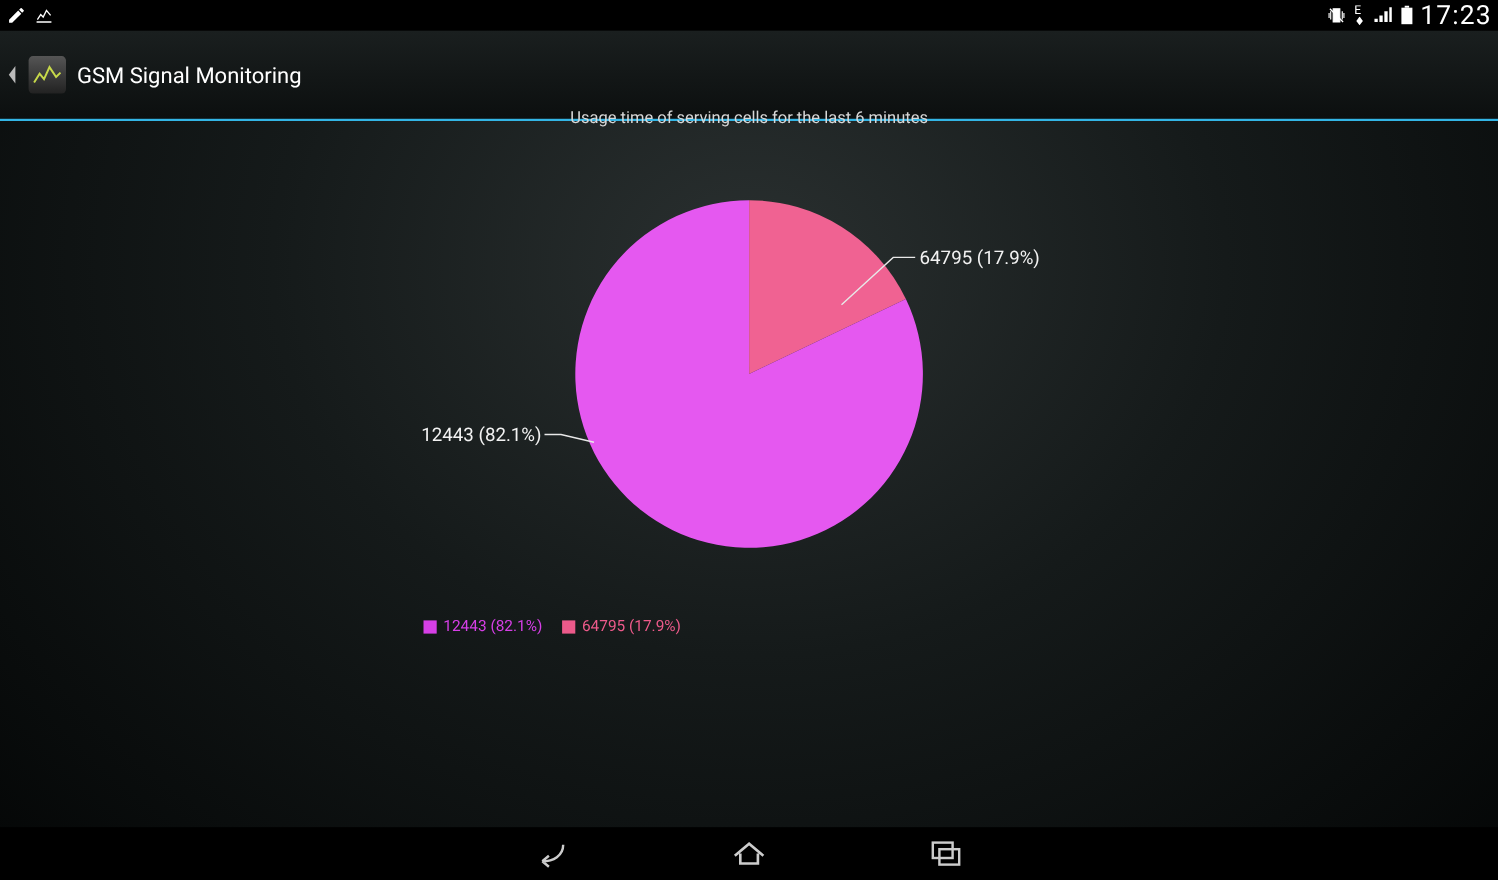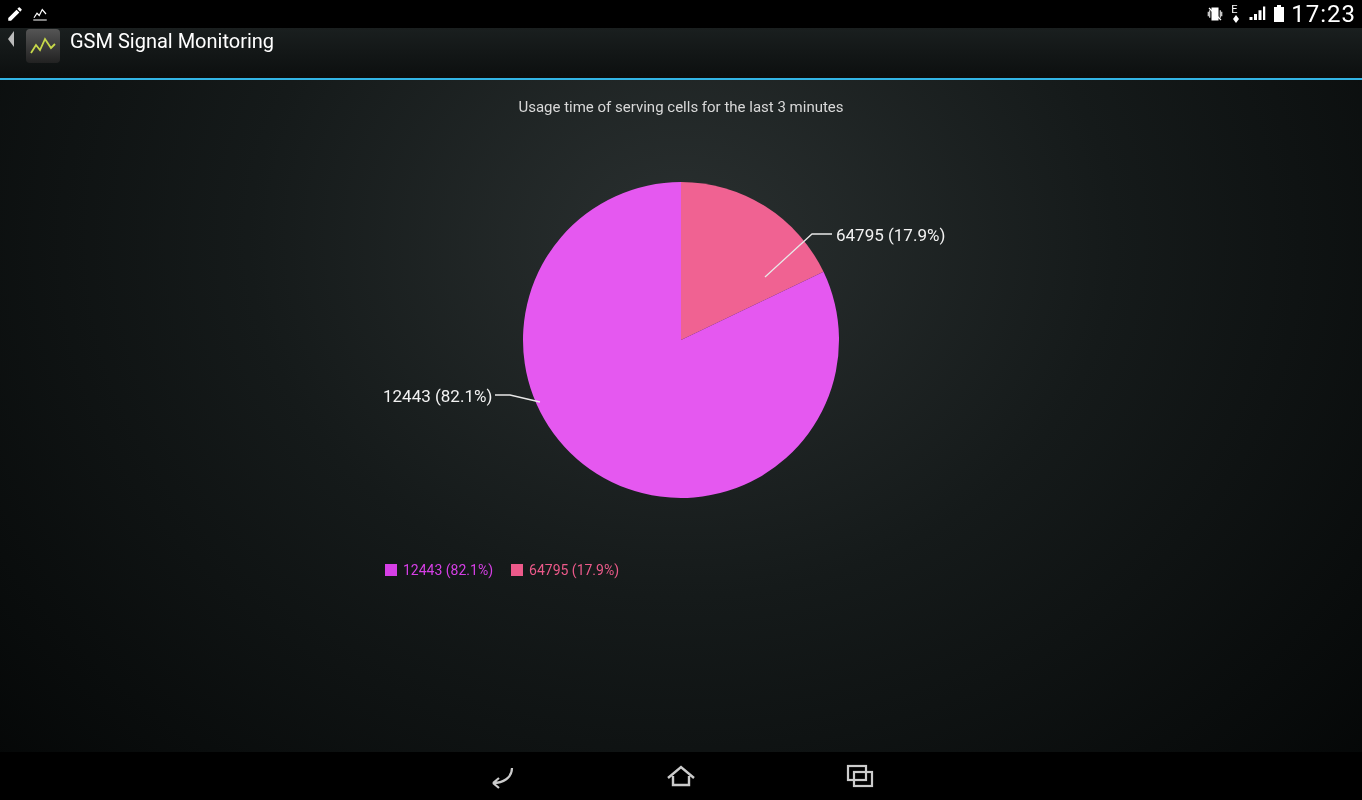--- a/index.html
+++ b/index.html
@@ -27,22 +27,23 @@
   }
   .status-left, .status-right { display: flex; align-items: center; gap: 6px; }
   .status-clock { color: #fff; font-size: 24px; letter-spacing: 1px; }
 
   
   .action-bar {
     position: absolute;
     top: 28px; left: 0; right: 0;
     height: 48px;
     display: flex;
+    align-items: center;
     gap: 10px;
-    padding: 1px 6px;
+    padding: 16px 6px;
     border-bottom: 2px solid #33b5e5;
     background: linear-gradient(#1a1f1f, #0c0f0f);
   }
   .app-icon {
     width: 34px; height: 34px;
     background: linear-gradient(#555, #222);
     border-radius: 4px;
     display: flex; align-items: center; justify-content: center;
   }
   .app-title { font-size: 20px; color: #fff; font-weight: 400; }
@@ -154,21 +155,21 @@
       </svg>
   </span>
   <span class="app-icon">
     <svg width="28" height="22" viewBox="0 0 28 22">
         <path stroke="#c7d94a" stroke-width="1.8" fill="none" d="M2 18l5-8 4 5 5-11 6 9 4-4"></path>
       </svg>
   </span>
   <span class="app-title">GSM Signal Monitoring</span>
 </div>
 
-<div class="chart-title">Usage time of serving cells for the last 3 minutes</div>
+<div class="chart-title">Usage time of serving cells for the last 6 minutes</div>
 
 <div class="pie-wrap">
   <svg width="320" height="320" viewBox="0 0 320 320">
     <g id="pie-group">
         <path d="M160 160 L160 2 A158 158 0 0 1 302.53716558017607 91.82994478240848 Z" fill="#f06292"></path>
         <path d="M160 160 L302.53716558017607 91.82994478240848 A158 158 0 1 1 159.99999999999997 2 Z" fill="#e558f0"></path>
       </g>
   </svg>
 </div>
 

